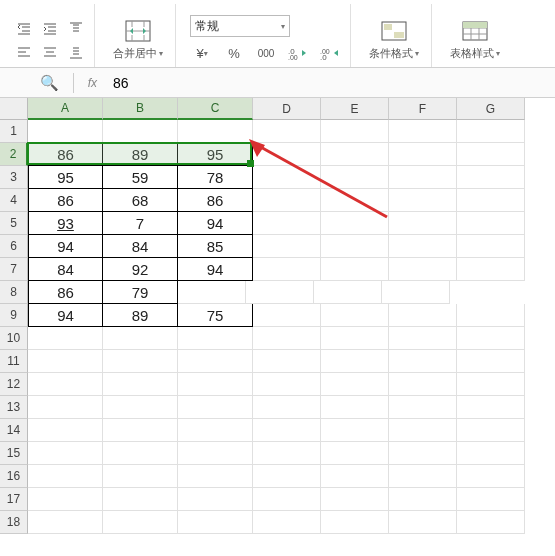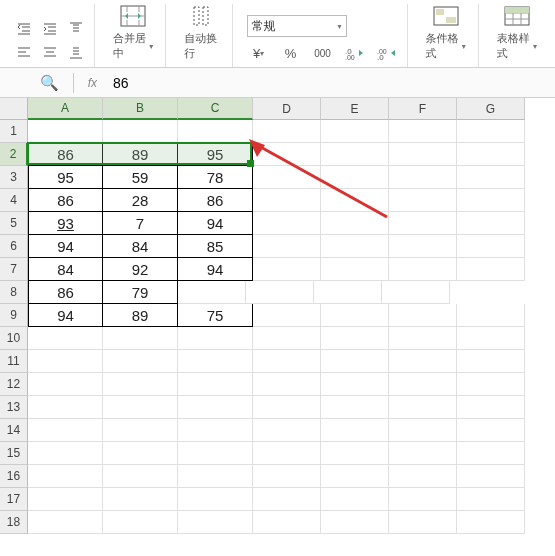--- a/index.html
+++ b/index.html
@@ -189,33 +189,20 @@
             <path d="M5 11l3-3v6z M21 11l-3-3v6z" fill="#4a8"></path>
           </svg>
       </div>
       <div class="lbl">
           <span>合并居中</span>
           <span class="dd-caret">▾</span>
         </div>
     </div>
   </div>
 
-  <div class="ribbon-group">
-    <div class="big-tool">
-      <div class="bi">
-        <svg width="26" height="22" viewBox="0 0 26 22">
-            <rect x="5" y="2" width="5" height="18" fill="none" stroke="#555" stroke-dasharray="2 2"></rect>
-            <rect x="14" y="2" width="5" height="18" fill="none" stroke="#555" stroke-dasharray="2 2"></rect>
-          </svg>
-      </div>
-      <div class="lbl">
-          <span>自动换行</span>
-        </div>
-    </div>
-  </div>
 
   <div class="ribbon-group">
     <div class="num-format">
       <div class="format-select">
         <span>常规</span>
         <span class="dd-caret">▾</span>
       </div>
       <div class="numrow">
         <div class="mini-icon">
             <span>¥</span>
@@ -339,21 +326,21 @@
         <div class="cell" style="width: 75px; height: 23px; border-right: 1px solid rgb(0, 0, 0); border-bottom: 1px solid rgb(0, 0, 0); border-left: 1px solid rgb(0, 0, 0);">95</div>
         <div class="cell" style="width: 75px; height: 23px; border-right: 1px solid rgb(0, 0, 0); border-bottom: 1px solid rgb(0, 0, 0);">59</div>
         <div class="cell" style="width: 75px; height: 23px; border-right: 1px solid rgb(0, 0, 0); border-bottom: 1px solid rgb(0, 0, 0);">78</div>
         <div class="cell" style="width: 68px; height: 23px;"></div>
         <div class="cell" style="width: 68px; height: 23px;"></div>
         <div class="cell" style="width: 68px; height: 23px;"></div>
         <div class="cell" style="width: 68px; height: 23px;"></div>
       </div>
       <div class="row">
         <div class="cell" style="width: 75px; height: 23px; border-right: 1px solid rgb(0, 0, 0); border-bottom: 1px solid rgb(0, 0, 0); border-left: 1px solid rgb(0, 0, 0);">86</div>
-        <div class="cell" style="width: 75px; height: 23px; border-right: 1px solid rgb(0, 0, 0); border-bottom: 1px solid rgb(0, 0, 0);">28</div>
+        <div class="cell" style="width: 75px; height: 23px; border-right: 1px solid rgb(0, 0, 0); border-bottom: 1px solid rgb(0, 0, 0);">68</div>
         <div class="cell" style="width: 75px; height: 23px; border-right: 1px solid rgb(0, 0, 0); border-bottom: 1px solid rgb(0, 0, 0);">86</div>
         <div class="cell" style="width: 68px; height: 23px;"></div>
         <div class="cell" style="width: 68px; height: 23px;"></div>
         <div class="cell" style="width: 68px; height: 23px;"></div>
         <div class="cell" style="width: 68px; height: 23px;"></div>
       </div>
       <div class="row">
         <div class="cell" style="width: 75px; height: 23px; border-right: 1px solid rgb(0, 0, 0); border-bottom: 1px solid rgb(0, 0, 0); border-left: 1px solid rgb(0, 0, 0); text-decoration: underline;">93</div>
         <div class="cell" style="width: 75px; height: 23px; border-right: 1px solid rgb(0, 0, 0); border-bottom: 1px solid rgb(0, 0, 0);">7</div>
         <div class="cell" style="width: 75px; height: 23px; border-right: 1px solid rgb(0, 0, 0); border-bottom: 1px solid rgb(0, 0, 0);">94</div>

